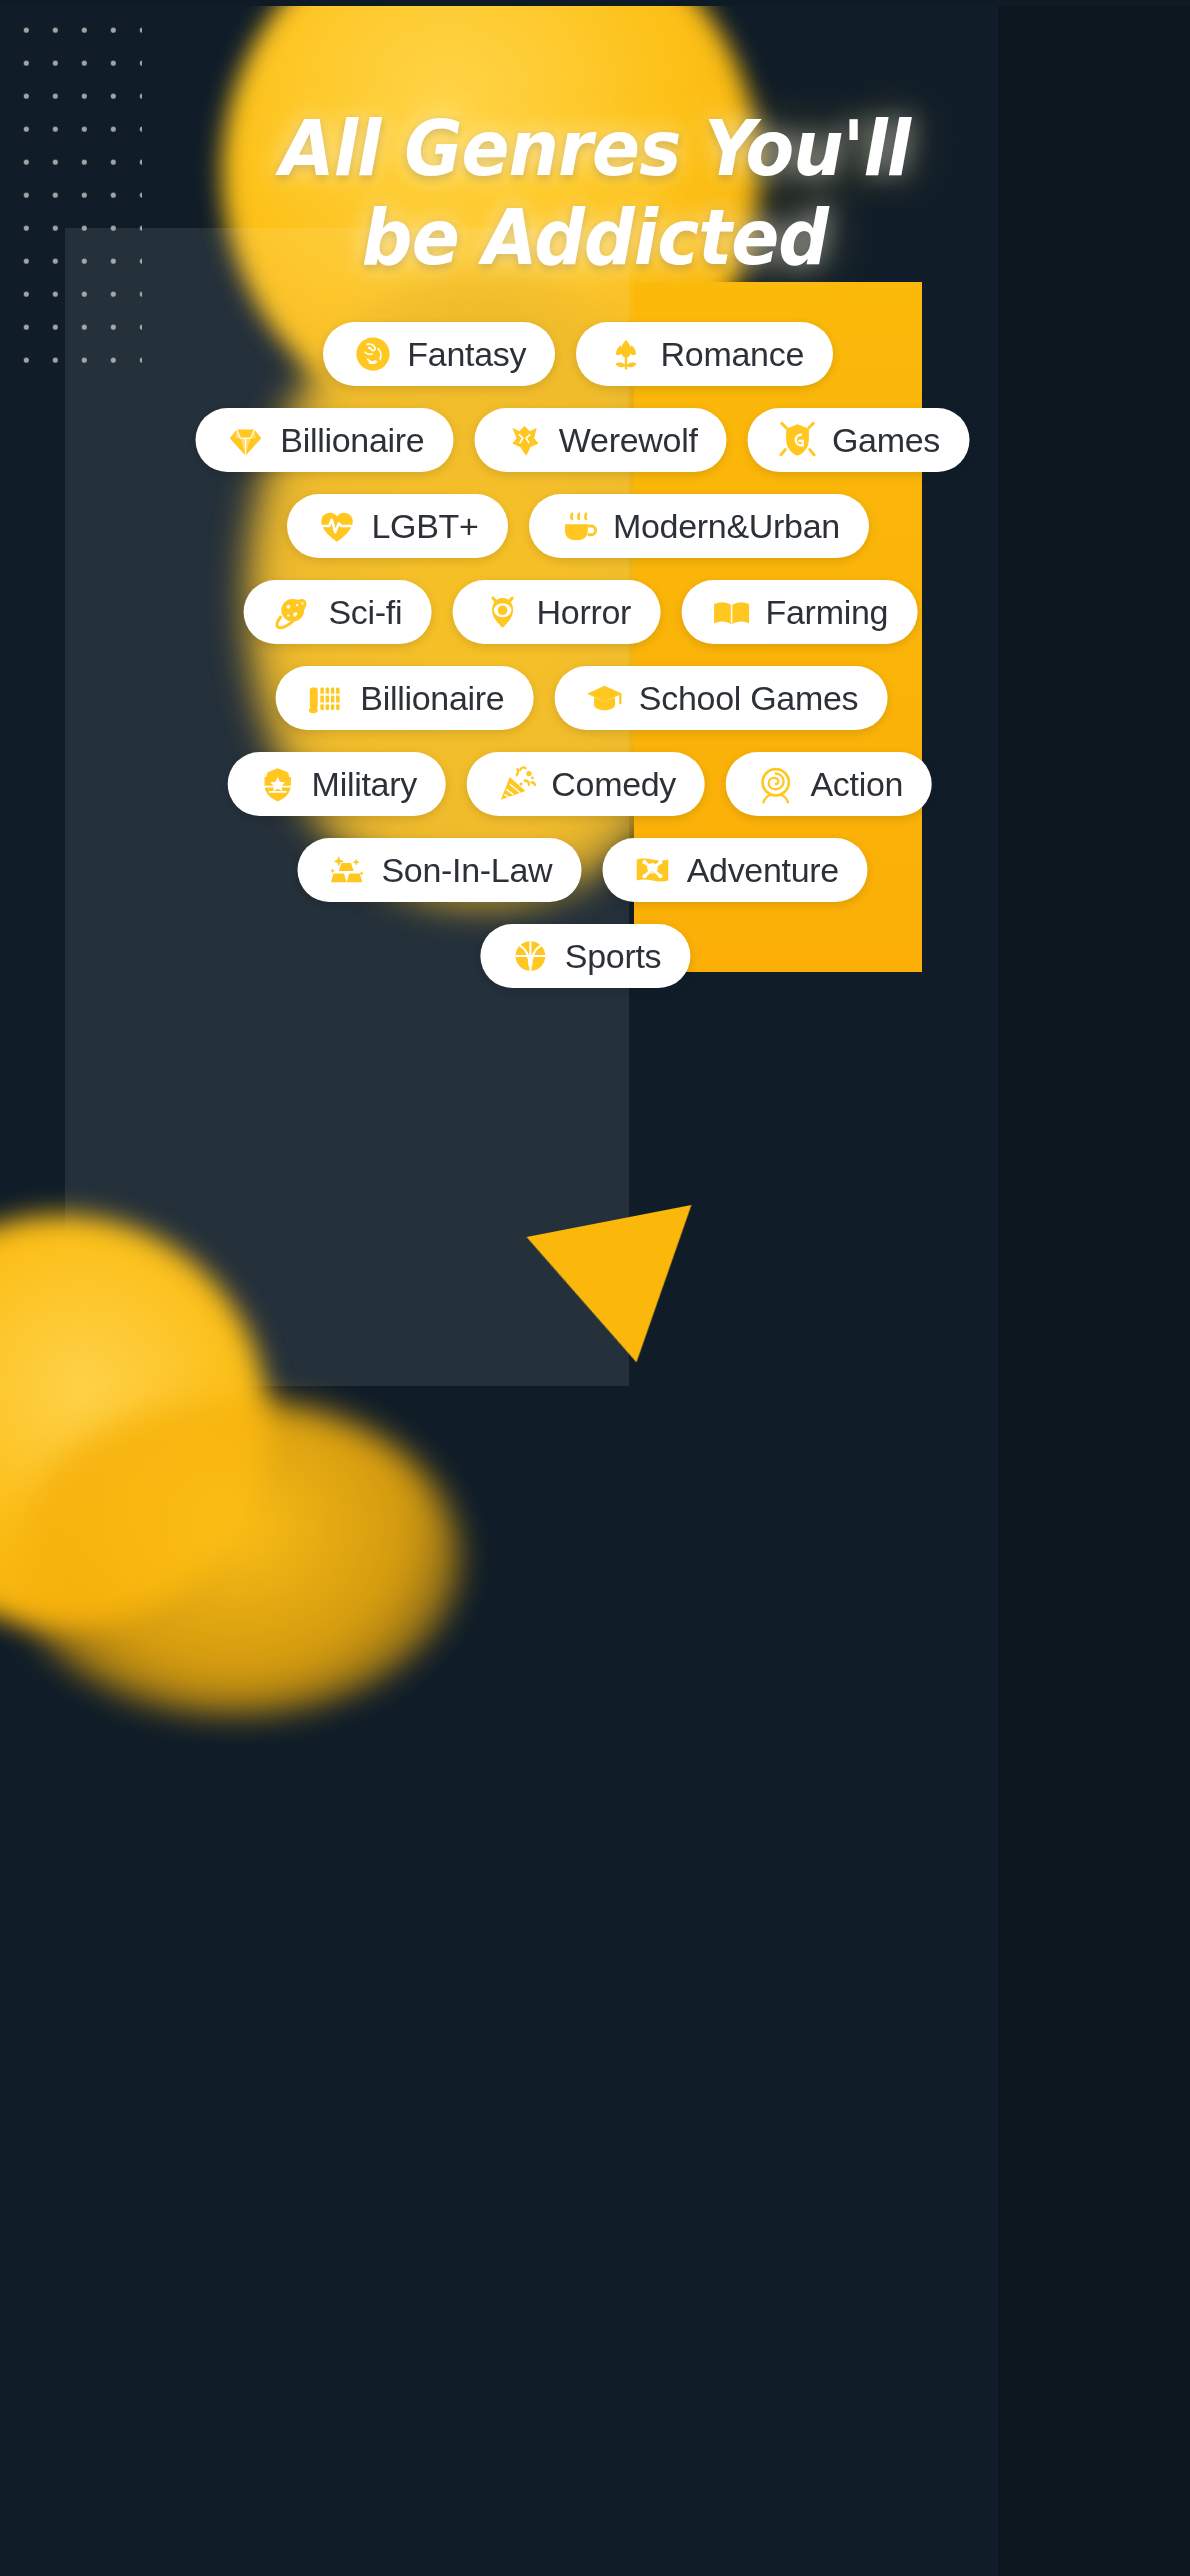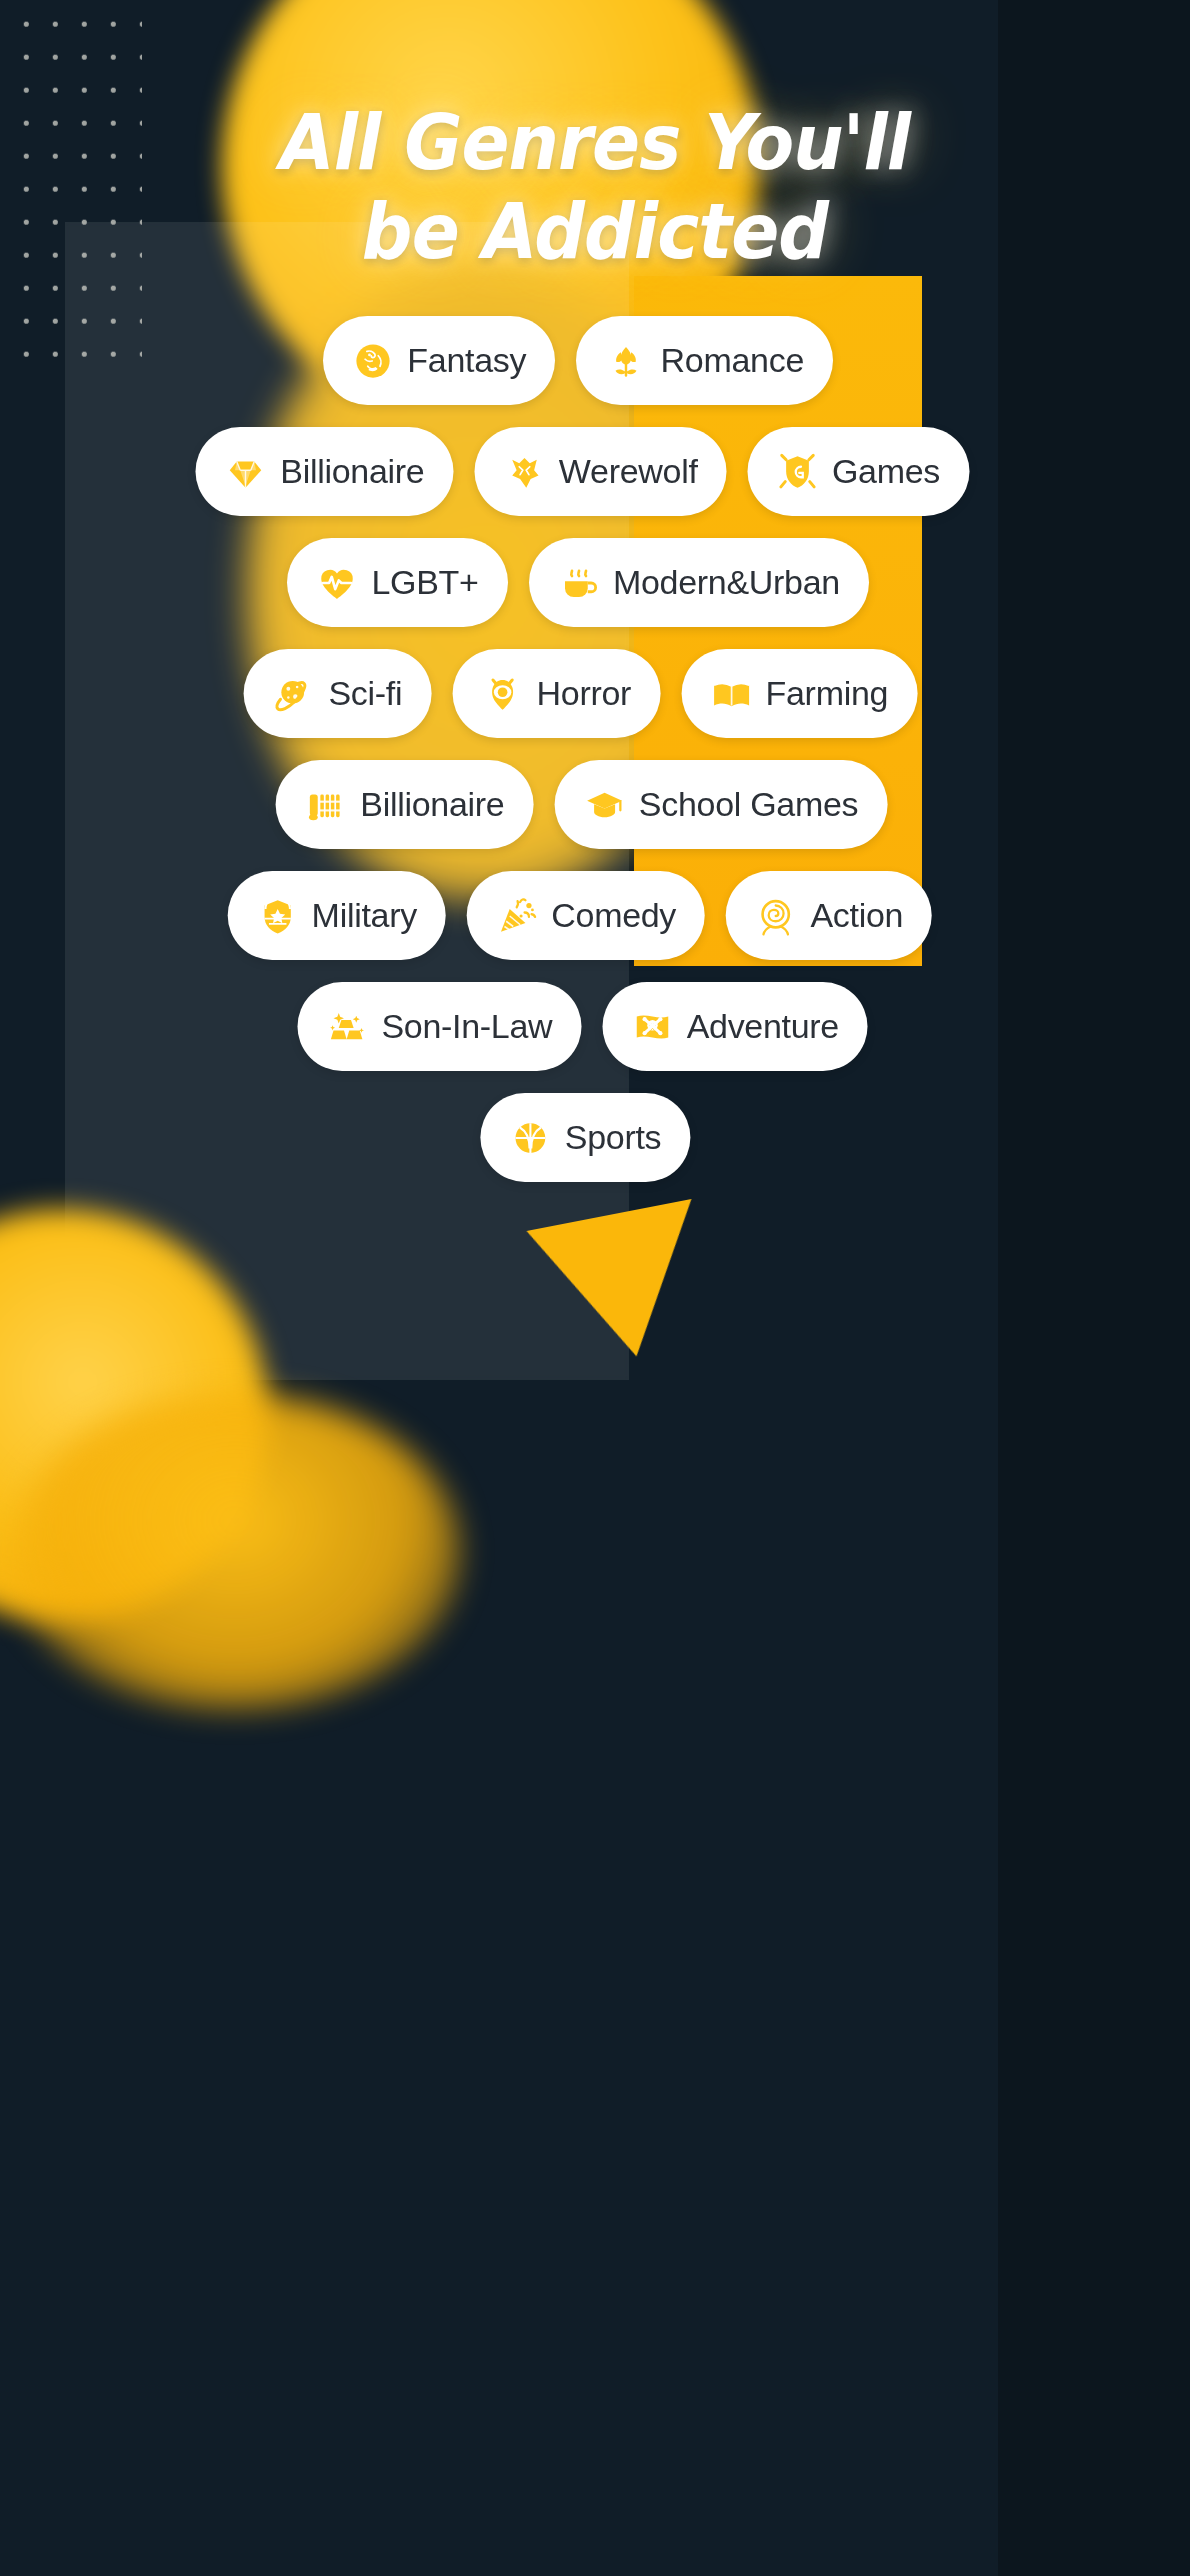--- a/index.html
+++ b/index.html
@@ -1,21 +1,21 @@
 <!DOCTYPE html>
 <html><head>
 <meta charset="utf-8">
 <style>
   html,body{margin:0;padding:0;}
   body{
     width:1190px;height:2576px;overflow:hidden;position:relative;
     background:#0e1a24;
     font-family:"Liberation Sans","DejaVu Sans",sans-serif;
   }
-  #stage{position:absolute;inset:0;overflow:hidden;}
+  #stage{position:absolute;inset:0;overflow:hidden;margin-top:6px;}
 
   
   .bg-base{position:absolute;inset:0;background:#101d28;}
   .bg-dark-right{position:absolute;right:0;top:0;width:192px;height:100%;background:#0c161e;}
 
   .dotgrid{
     position:absolute;left:7.7px;top:0px;width:134px;height:374px;
     background-image:radial-gradient(circle, #c9cbc4 2.5px, transparent 2.9px);
     background-size:29px 33px;background-position:3.8px 7.7px;opacity:.78;
   }
@@ -71,21 +71,21 @@
     transform:scaleX(.92);
   }
   .title .l2{display:block;margin-top:11.5px;}
 
   
   .rows{position:absolute;left:0;right:0;top:316px;}
   .row{display:flex;justify-content:center;align-items:center;gap:21px;margin-bottom:22px;}
   .pill{
     display:flex;align-items:center;gap:13.4px;
     background:#fff;border-radius:957px;
-    padding:0 29px;height:89px;box-sizing:border-box;
+    padding:0 29px;height:64px;box-sizing:border-box;
     box-shadow:0 2.9px 9.6px rgba(0,0,0,.12);
     white-space:nowrap;
   }
   .pill .lbl{
     color:#2c3138;font-size:34px;font-weight:400;letter-spacing:-0.3px;
     font-family:"Liberation Sans","DejaVu Sans",sans-serif;
   }
   .ic{width:42px;height:42px;flex:0 0 42px;display:block;}
   .ic svg{width:42px;height:42px;display:block;}
 

